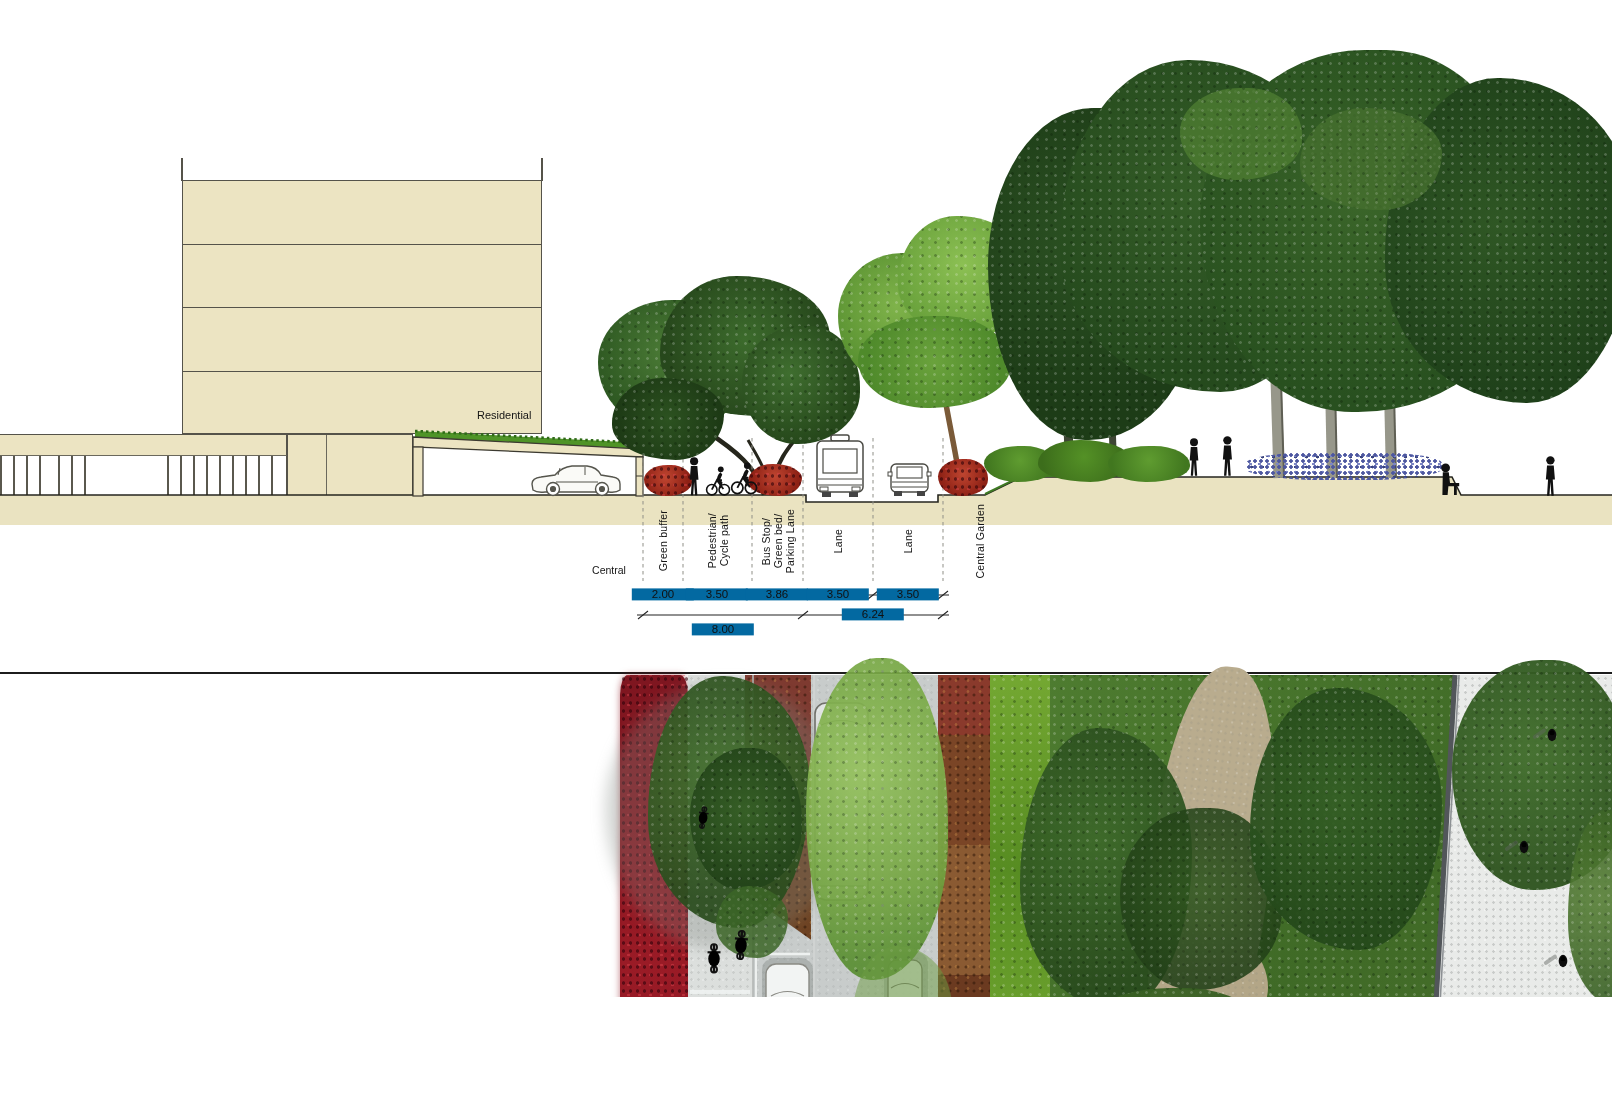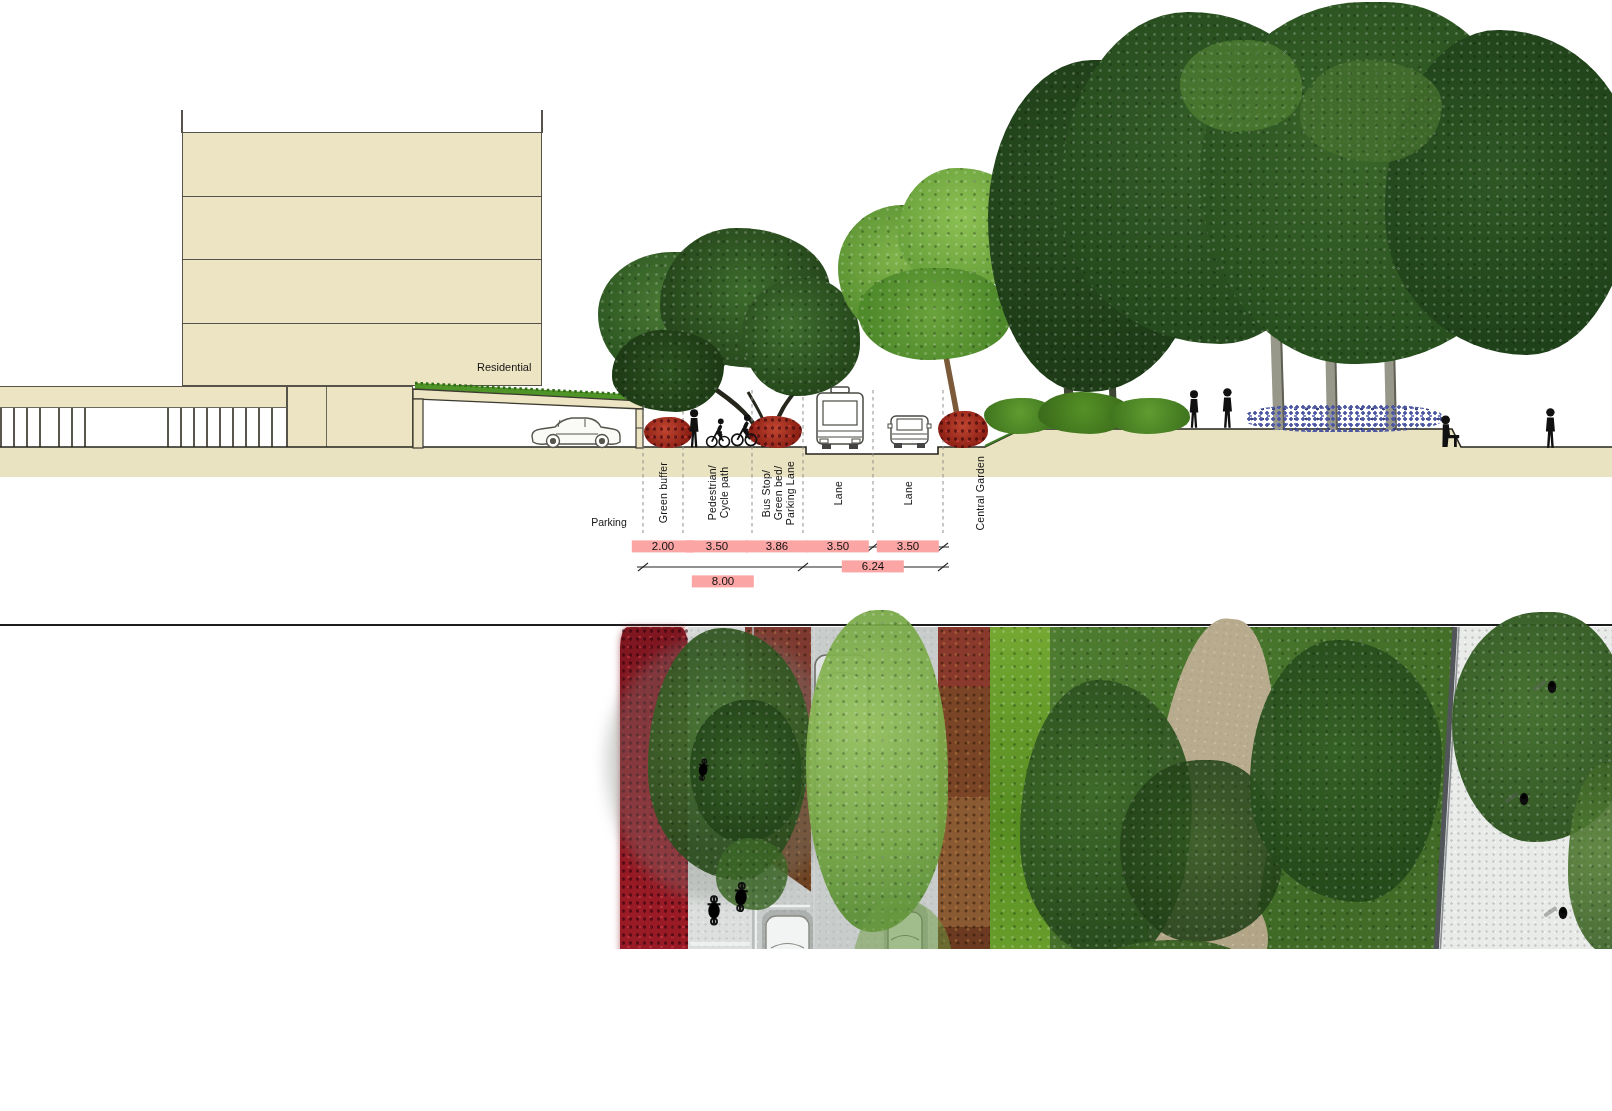--- a/index.html
+++ b/index.html
@@ -1,17 +1,17 @@
 <!DOCTYPE html>
 <html><head>
 <meta charset="utf-8">
 <style>
   html,body{margin:0;padding:0;background:#fff;}
   #stage{position:relative;width:1612px;height:949px;background:#fff;overflow:hidden;
-         font-family:"Liberation Sans",sans-serif;color:#111;}
+         font-family:"Liberation Sans",sans-serif;color:#111;margin-top:48px;}
   .abs{position:absolute;}
   svg.layer{position:absolute;left:0;top:0;pointer-events:none;}
   
   .blob{position:absolute;border-radius:52% 46% 55% 48%/50% 54% 46% 55%;}
   .blob2{border-radius:46% 55% 44% 58%/56% 45% 57% 44%;}
   .speck{position:absolute;inset:0;border-radius:inherit;
     background-image:radial-gradient(rgba(255,255,255,.20) 1px,transparent 1.7px),
                      radial-gradient(rgba(10,30,5,.30) 1px,transparent 1.7px);
     background-size:9px 9px,13px 13px;background-position:0 0,5px 7px;}
   .redtex{position:absolute;inset:0;border-radius:inherit;
@@ -24,21 +24,21 @@
     background-size:8px 8px,12px 11px;}
   .graytex{position:absolute;inset:0;border-radius:inherit;
     background-image:radial-gradient(rgba(120,125,122,.35) 1px,transparent 1.5px),
                      radial-gradient(rgba(255,255,255,.5) 1px,transparent 1.4px);
     background-size:7px 7px,10px 10px;}
   
   .vwrap{position:absolute;top:447px;height:92px;display:flex;align-items:center;justify-content:center;}
   .vlab{writing-mode:vertical-rl;transform:rotate(180deg);font-size:10.5px;line-height:12px;
         color:#141414;letter-spacing:.2px;white-space:nowrap;text-align:center;}
   .vlab span{display:block;}
-  .dimnum{position:absolute;transform:translate(-50%,-55%);background:#fca5a5;padding:0 20px;
+  .dimnum{position:absolute;transform:translate(-50%,-55%);background:#0369a1;padding:0 20px;
           font-size:11.5px;color:#111;}
   .stripe{position:absolute;height:4px;background:rgba(240,243,242,.85);}
 </style>
 </head>
 <body>
 
 <div id="stage">
 
   <div class="abs" style="left:182px;top:132px;width:360px;height:254px;background:#ece4c2;border:1.4px solid #55534a;box-sizing:border-box;">
     <div class="abs" style="left:0;top:63px;width:100%;height:1.4px;background:#55534a;"></div>
@@ -230,21 +230,21 @@
 
     <g stroke="#222" stroke-width="1.1">
       <line x1="637" y1="567" x2="949" y2="567"></line>
       <line x1="638" y1="571" x2="648" y2="563"></line>
       <line x1="798" y1="571" x2="808" y2="563"></line>
       <line x1="938" y1="571" x2="948" y2="563"></line>
     </g>
   </svg>
 
   <div class="abs" style="left:477px;top:361px;width:70px;font-size:11px;color:#141414;">Residential</div>
-  <div class="abs" style="left:578px;top:516px;width:62px;font-size:10.5px;text-align:center;color:#141414;">Parking</div>
+  <div class="abs" style="left:578px;top:516px;width:62px;font-size:10.5px;text-align:center;color:#141414;">Central</div>
 
   <div class="vwrap" style="left:650px;width:26px;">
     <div class="vlab">Green buffer</div>
   </div>
   <div class="vwrap" style="left:703px;width:30px;">
     <div class="vlab">
         <span>Pedestrian/</span>
         <span>Cycle path</span>
       </div>
   </div>

